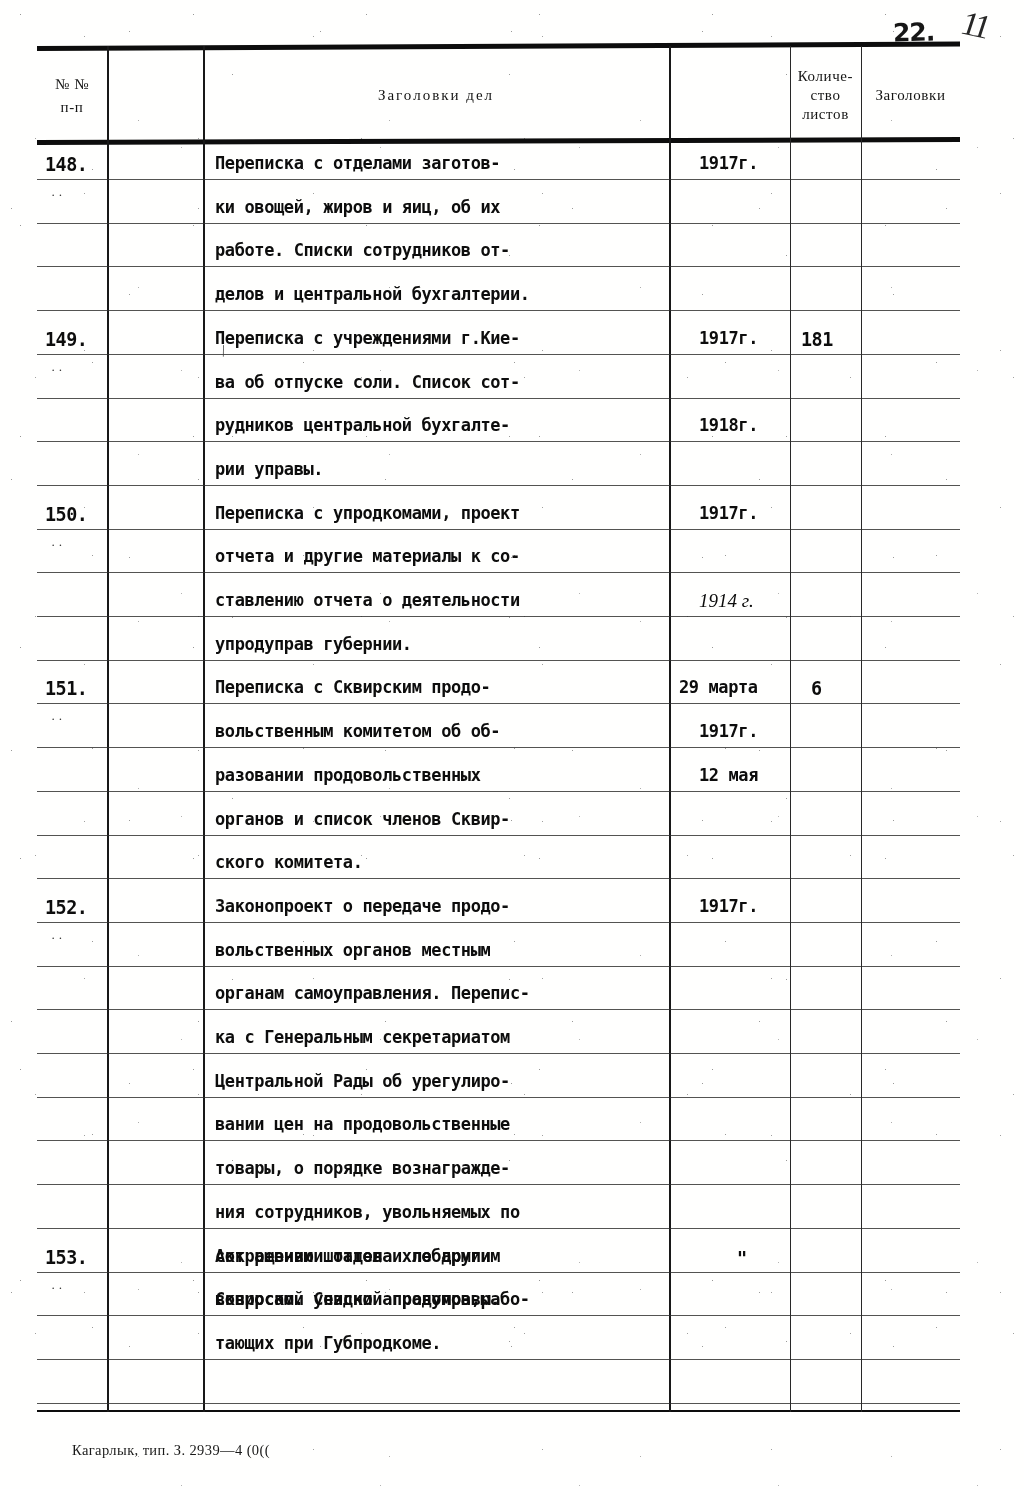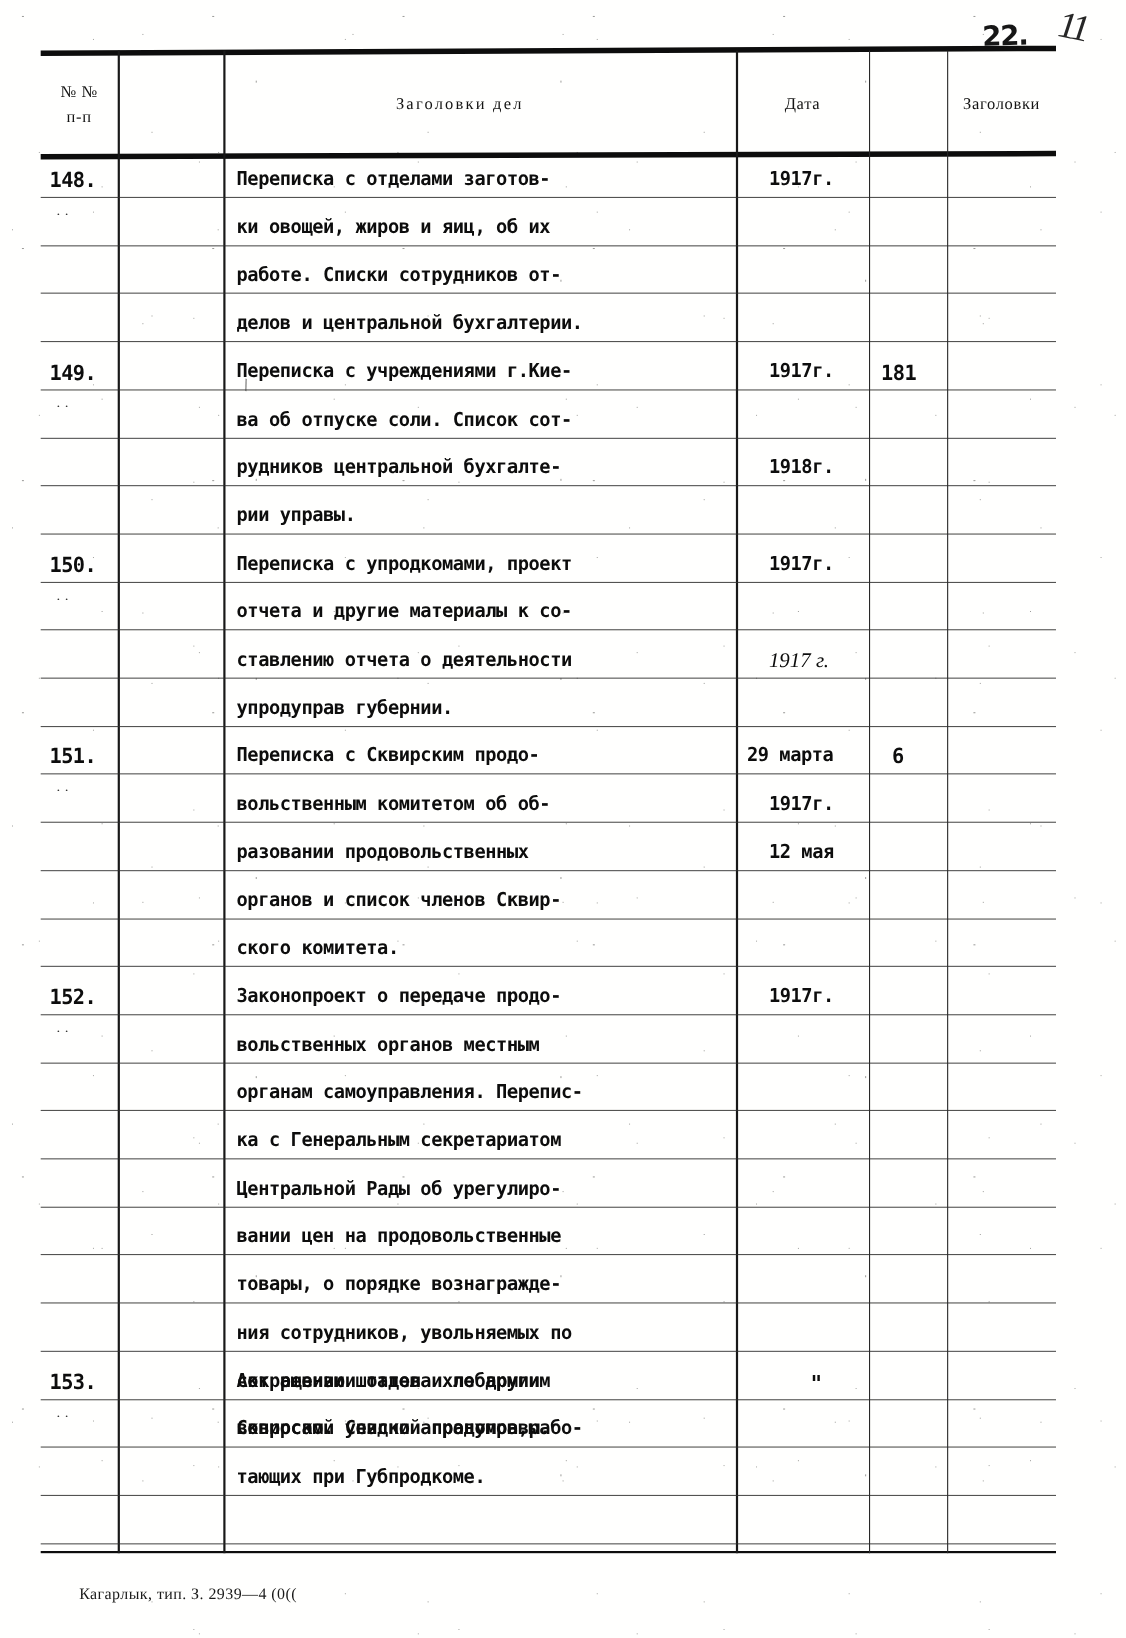--- a/index.html
+++ b/index.html
@@ -233,25 +233,27 @@
         <div class="hline" style="top: 1225.5px;"></div>
         <div class="hline" style="top: 1269.2px;"></div>
         <div class="hline" style="top: 1312.9px;"></div>
         <div class="hline" style="top: 1356.6px;"></div>
       </div>
 
     <div class="hdr" style="left:0px;width:70px">
       <span class="l1">№ №</span>
       <span class="l2">п-п</span>
     </div>
-    <div class="hdr" style="left:148px;width:466px">
+    <div class="hdr" style="left:166px;width:466px">
       <span class="l1" style="letter-spacing:2px">Заголовки дел</span>
     </div>
-    <div class="hdr" style="left:632px;width:121px">
-      <span class="l1">Дата</span>
+    <div class="hdr" style="left:753px;width:71px;line-height:1.25">
+      <span class="l1">Количе-</span>
+      <span class="l2">ство</span>
+      <span class="l2">листов</span>
     </div>
     <div class="hdr" style="left:824px;width:99px">
       <span class="l1">Заголовки</span>
     </div>
 
     <div id="body">
         <div class="cell-text num" style="left: 8px; top: 107px;">148.</div>
         <div class="tick" style="left: 14px; top: 141px;">··</div>
         <div class="cell-text " style="left: 178px; top: 107px;">Переписка с отделами заготов-</div>
         <div class="cell-text " style="left: 178px; top: 150.7px;">ки овощей, жиров и яиц, об их</div>
@@ -267,21 +269,21 @@
         <div class="cell-text " style="left: 662px; top: 281.8px;">1917г.</div>
         <div class="cell-text " style="left: 662px; top: 369.2px;">1918г.</div>
         <div class="cell-text num" style="left: 764px; top: 281.8px;">181</div>
         <div class="cell-text num" style="left: 8px; top: 456.6px;">150.</div>
         <div class="tick" style="left: 14px; top: 490.6px;">··</div>
         <div class="cell-text " style="left: 178px; top: 456.6px;">Переписка с упродкомами, проект</div>
         <div class="cell-text " style="left: 178px; top: 500.3px;">отчета и другие материалы к со-</div>
         <div class="cell-text " style="left: 178px; top: 544px;">ставлению отчета о деятельности</div>
         <div class="cell-text " style="left: 178px; top: 587.7px;">упродуправ губернии.</div>
         <div class="cell-text " style="left: 662px; top: 456.6px;">1917г.</div>
-        <div class="cell-text hand" style="left: 662px; top: 544px;">1917 г.</div>
+        <div class="cell-text hand" style="left: 662px; top: 544px;">1914 г.</div>
         <div class="cell-text num" style="left: 8px; top: 631.4px;">151.</div>
         <div class="tick" style="left: 14px; top: 665.4px;">··</div>
         <div class="cell-text " style="left: 178px; top: 631.4px;">Переписка с Сквирским продо-</div>
         <div class="cell-text " style="left: 178px; top: 675.1px;">вольственным комитетом об об-</div>
         <div class="cell-text " style="left: 178px; top: 718.8px;">разовании продовольственных</div>
         <div class="cell-text " style="left: 178px; top: 762.5px;">органов и список членов Сквир-</div>
         <div class="cell-text " style="left: 178px; top: 806.2px;">ского комитета.</div>
         <div class="cell-text " style="left: 642px; top: 631.4px;">29 марта</div>
         <div class="cell-text " style="left: 662px; top: 675.1px;">1917г.</div>
         <div class="cell-text " style="left: 662px; top: 718.8px;">12 мая</div>

